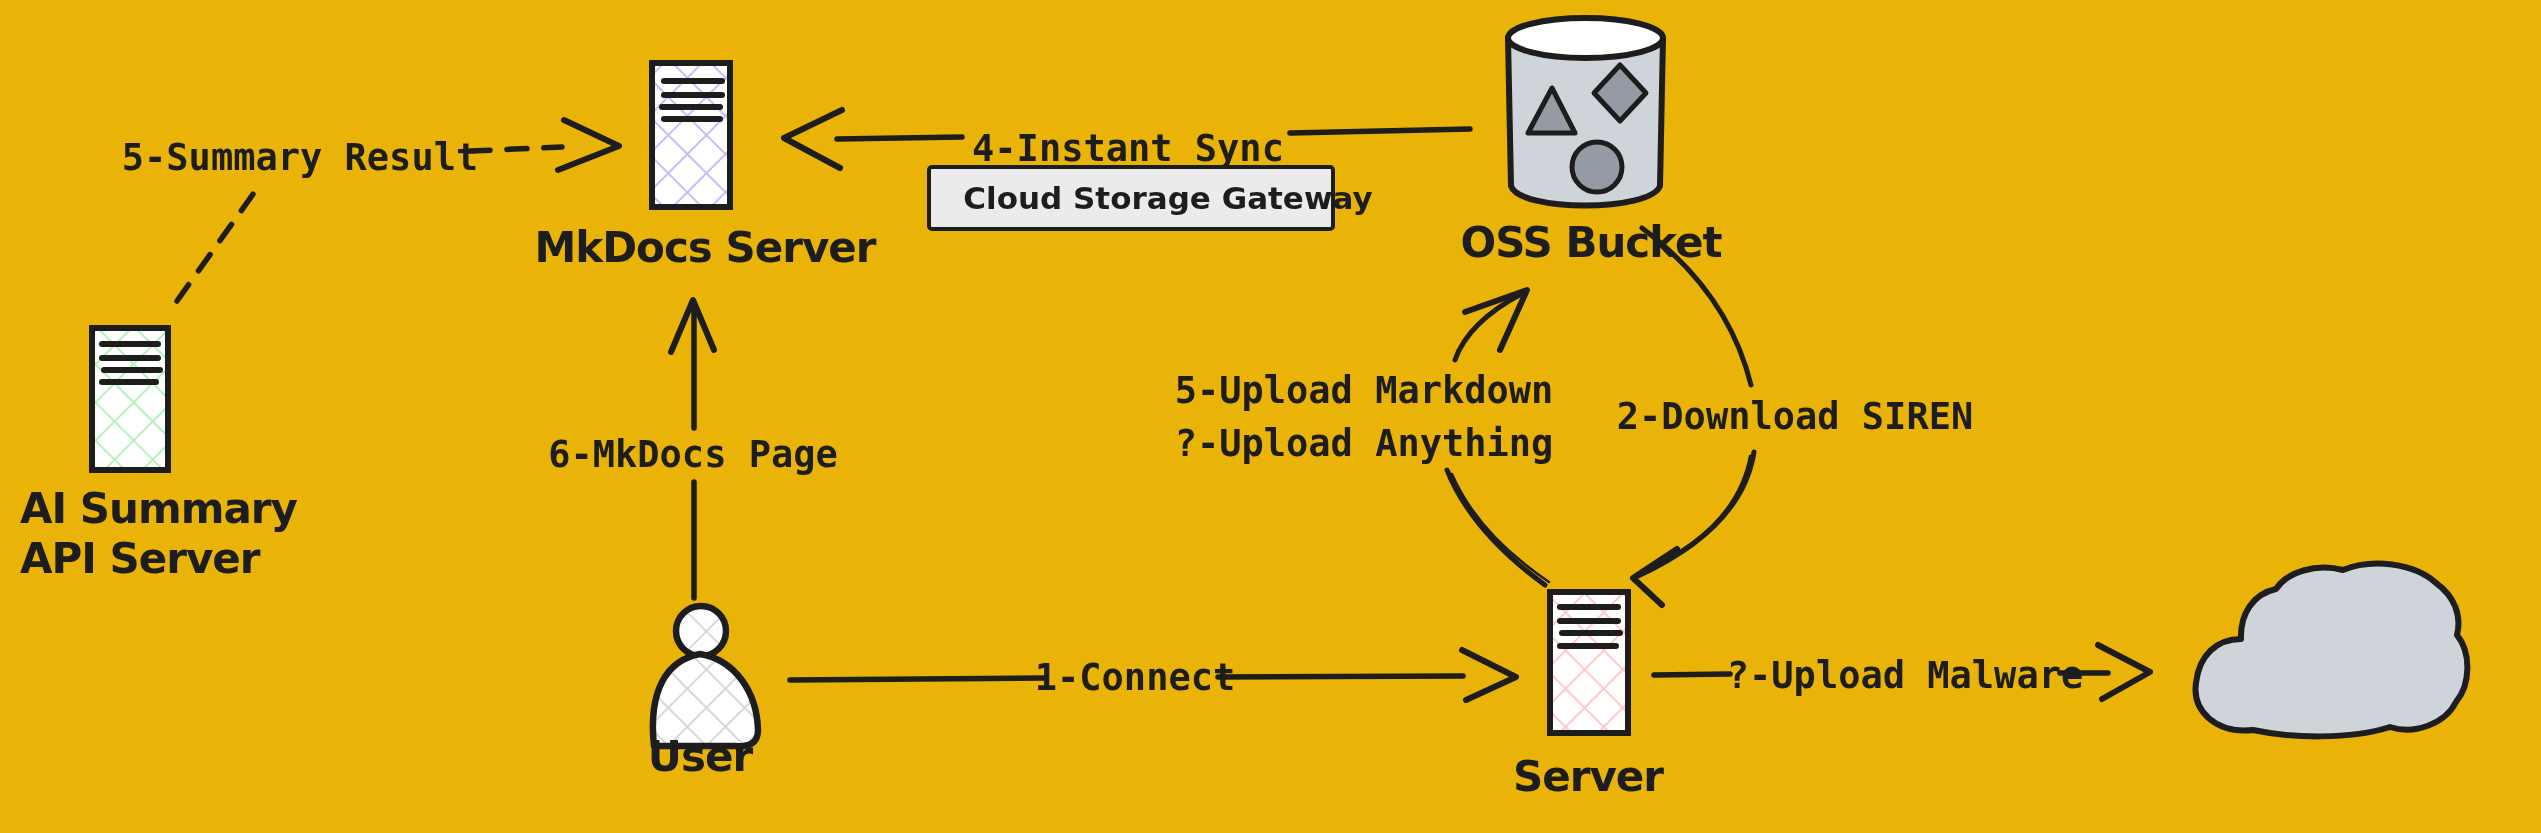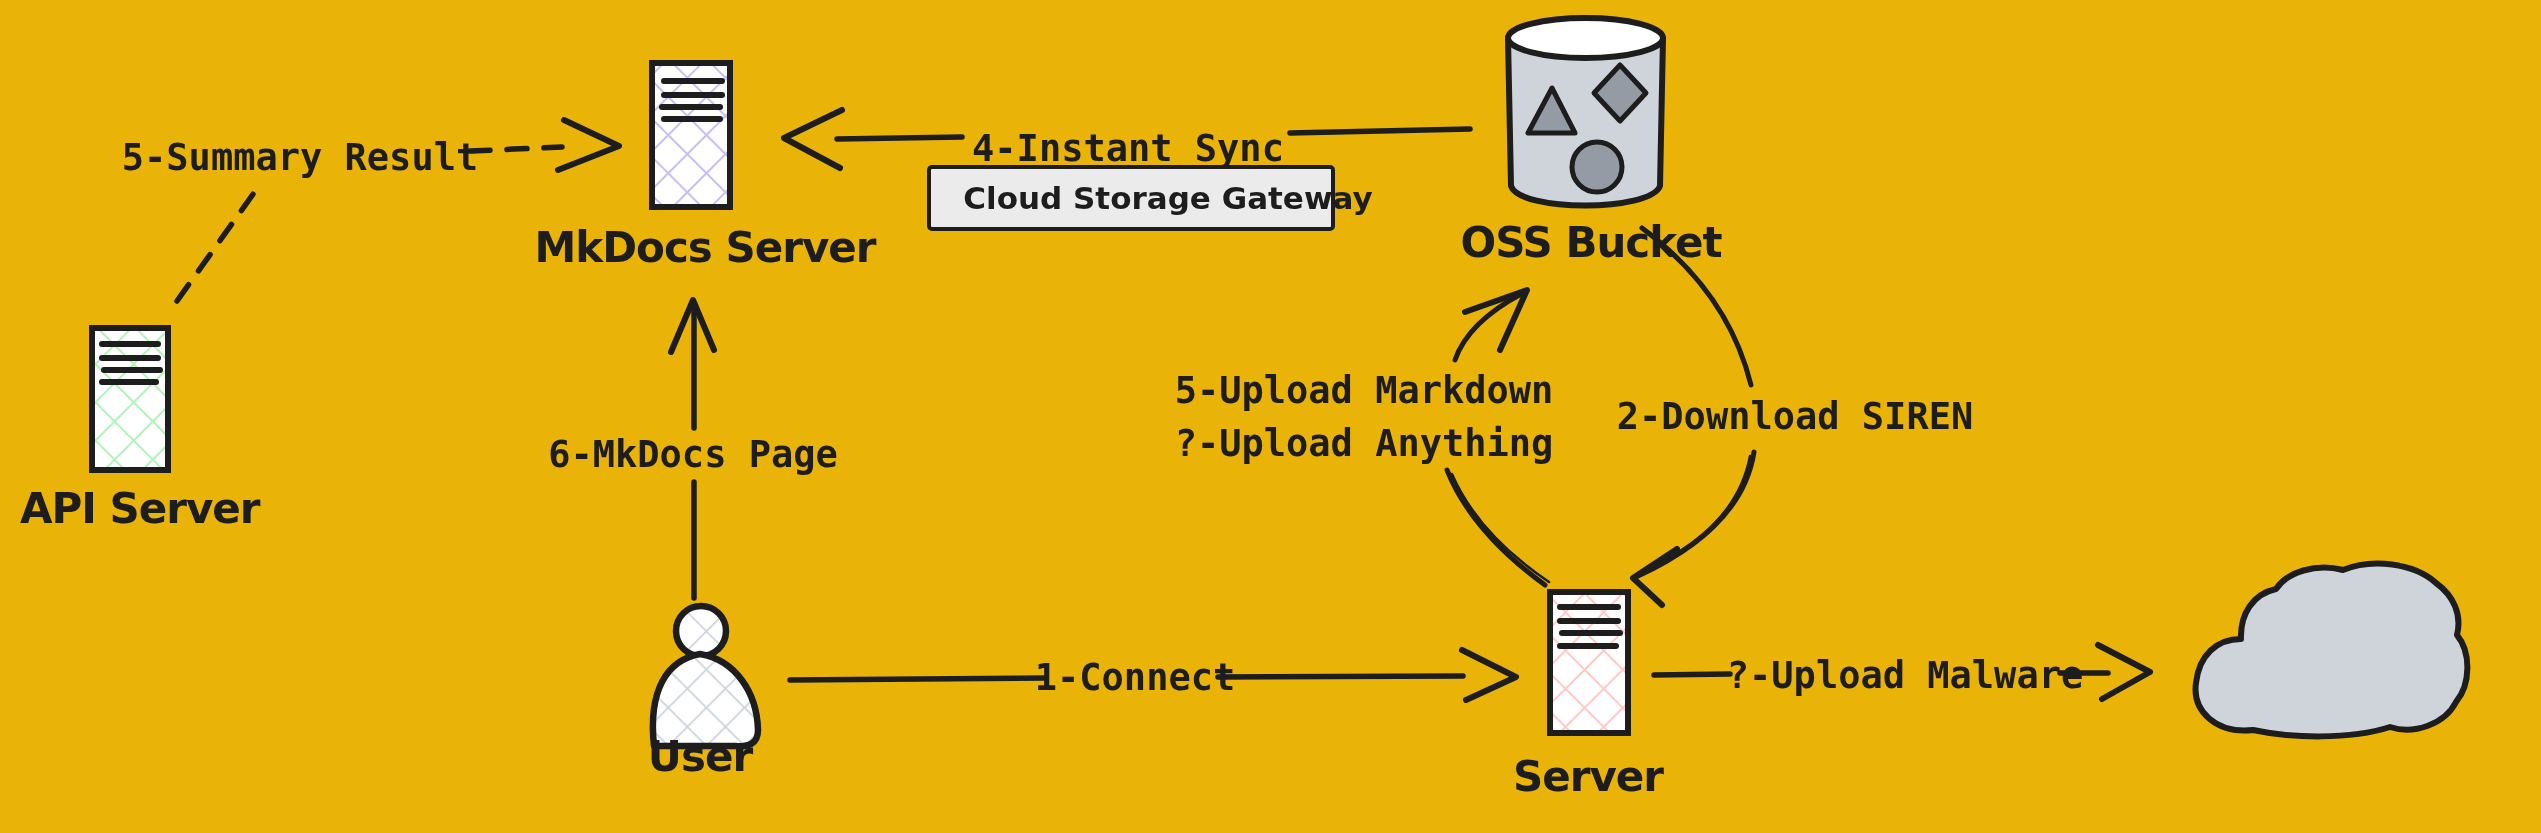--- a/index.html
+++ b/index.html
@@ -176,20 +176,21 @@
 
   <div class="lbl edge-lbl" style="left:1364px;top:390px;">5-Upload Markdown</div>
 
   <div class="lbl edge-lbl" style="left:1364px;top:443px;">?-Upload Anything</div>
 
   <div class="lbl edge-lbl" style="left:1795px;top:416px;">2-Download SIREN</div>
 
   <div class="lbl edge-lbl" style="left:1905px;top:675px;">?-Upload Malware</div>
 
   <div class="ai-label-block">
+    <div>AI Summary</div>
     <div>API Server</div>
   </div>
 
   <div class="lbl node-lbl" style="left:698px;top:247px;margin-left:7px;">MkDocs Server</div>
 
   <div class="lbl node-lbl" style="left:1591px;top:242px;">OSS Bucket</div>
 
   <div class="lbl node-lbl" style="left:700px;top:756px;">User</div>
 
   <div class="lbl node-lbl" style="left:1588px;top:776px;">Server</div>

